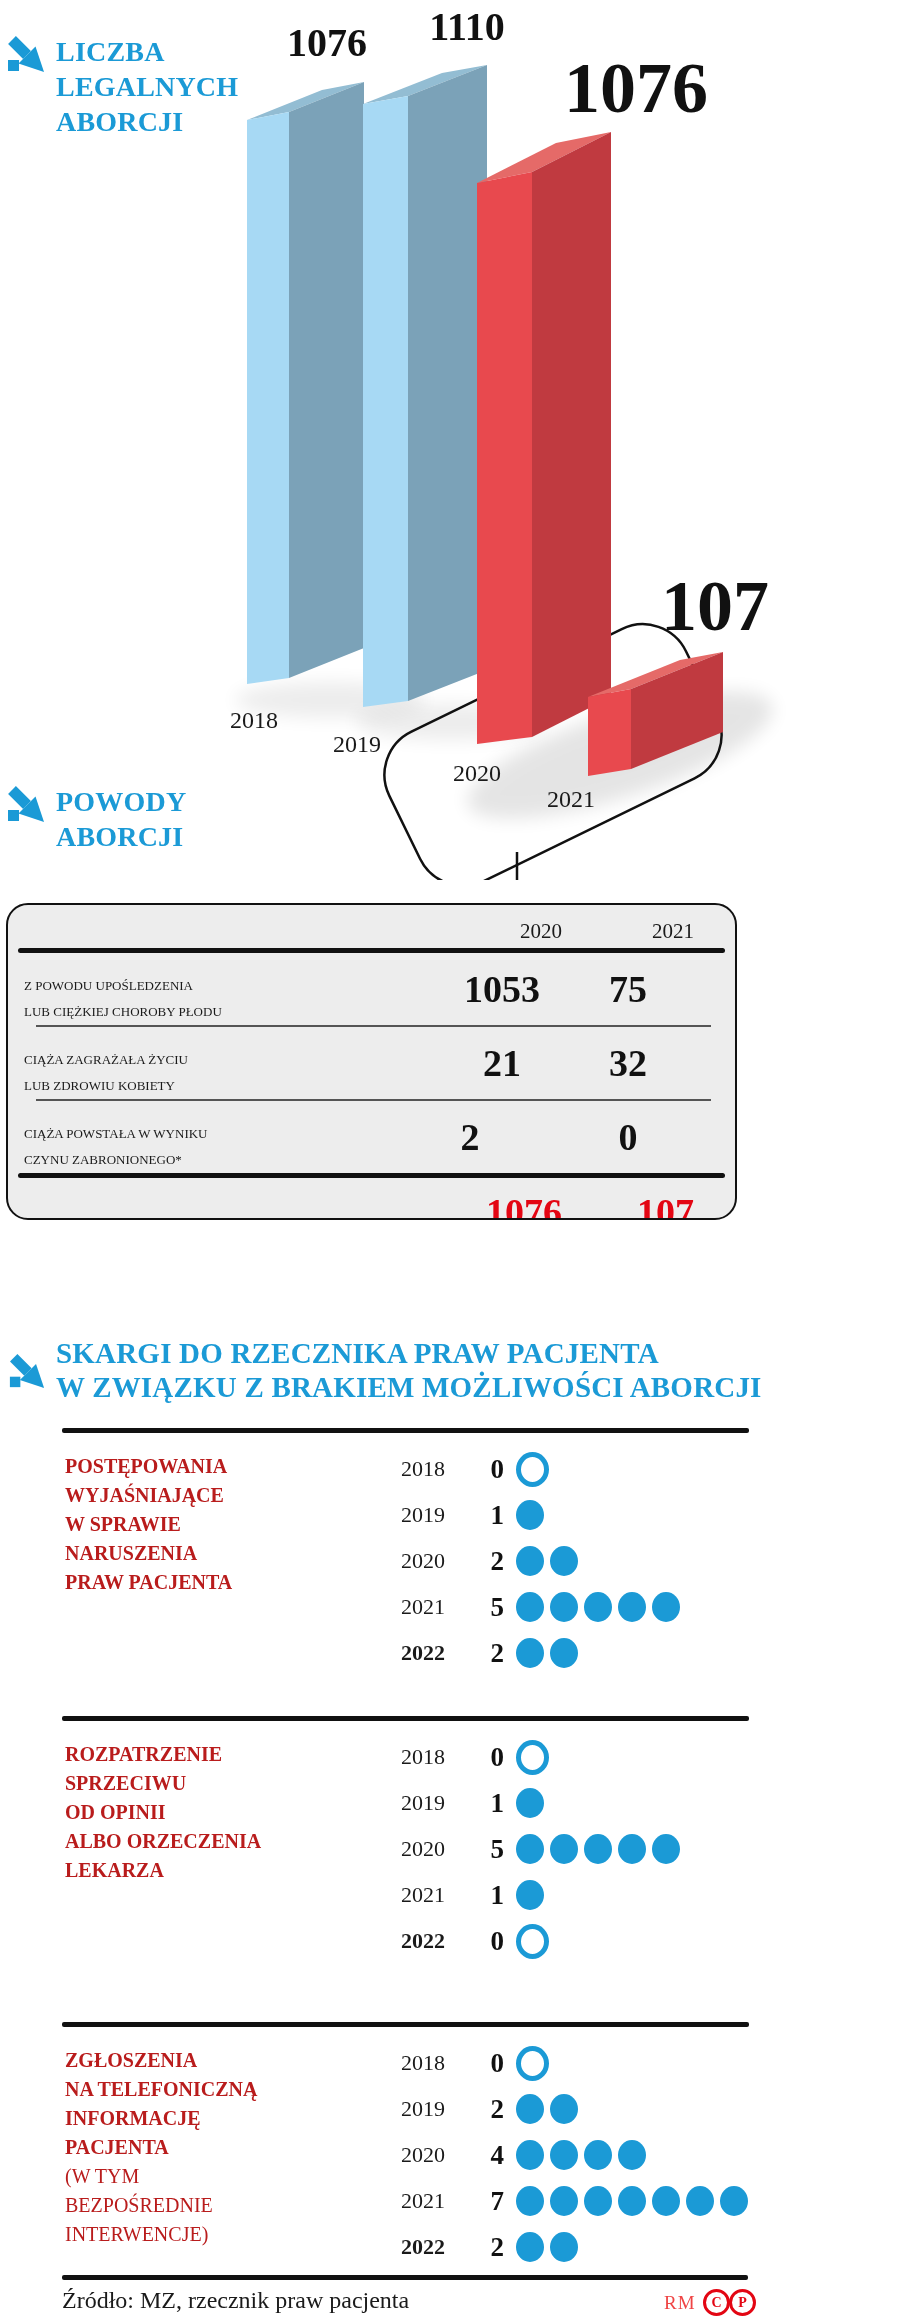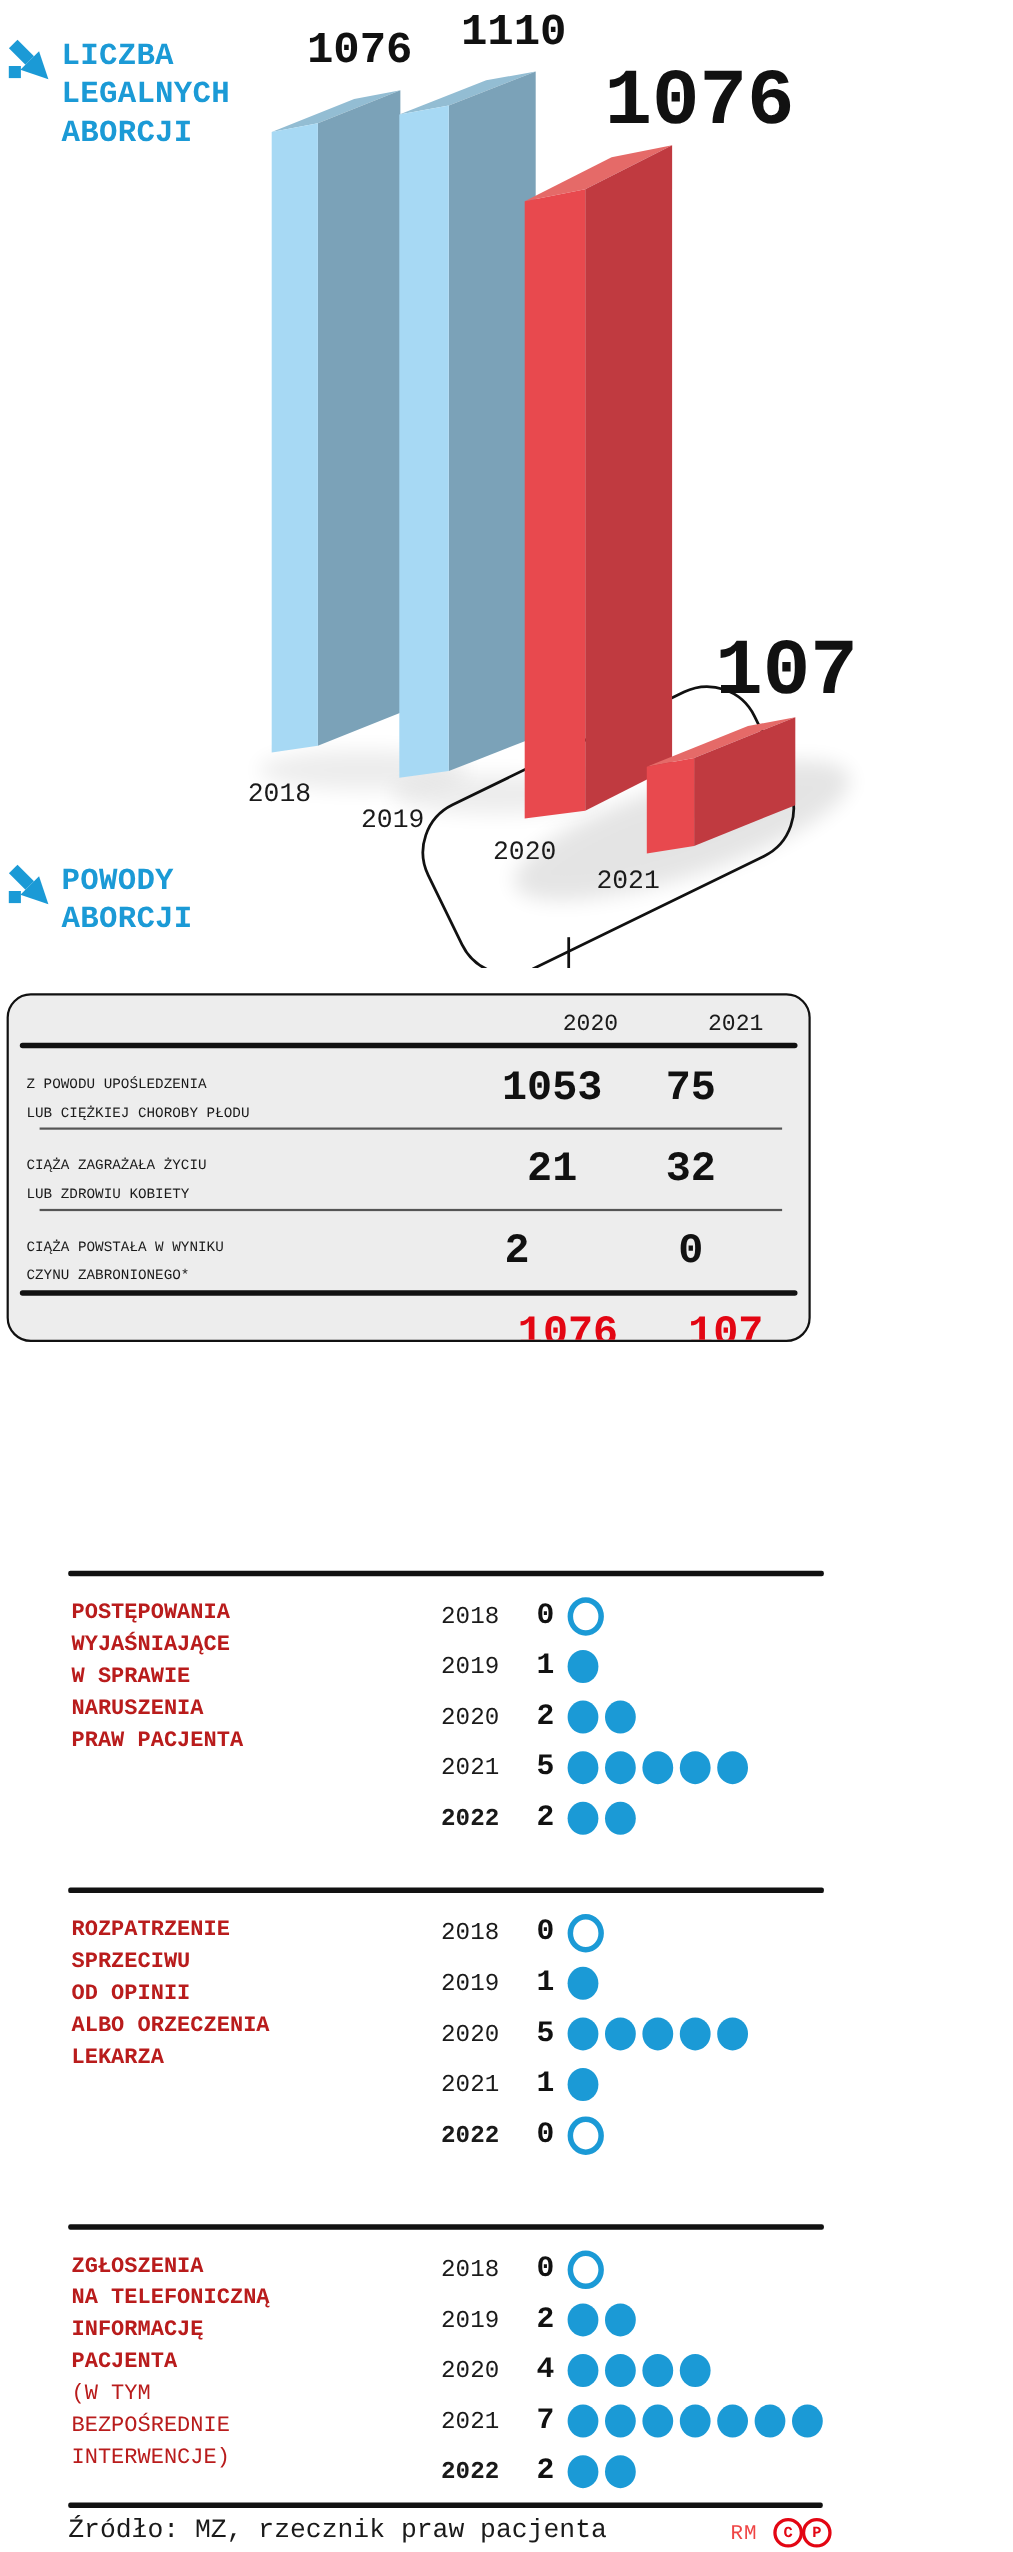--- a/index.html
+++ b/index.html
@@ -1,17 +1,17 @@
 <!DOCTYPE html>
 <html><head>
 <meta charset="utf-8">
 <style>
   html,body{margin:0;padding:0;background:#fff;}
   .canvas{position:relative;width:921px;height:2320px;background:#fff;overflow:hidden;
-          font-family:Liberation Mono, monospace;color:#111;}
+          font-family:Liberation Serif, serif;color:#111;}
   .sec-title{position:absolute;display:flex;gap:10px;align-items:flex-start;}
   .sec-title .ttl{font-weight:bold;color:#1b9ad6;font-size:28px;line-height:35px;
                   white-space:pre-line;letter-spacing:0.2px;}
   .arrow-ic{flex:0 0 auto;}
   
   .reasons-table{position:absolute;left:6px;top:903px;width:727px;height:313px;
                  background:#ededed;border:2px solid #111;border-radius:22px;overflow:hidden;}
   .t-grid{display:grid;grid-template-columns:1fr 120px 132px;padding-right:41px;align-items:center;}
   .t-head{height:43px;}
   .t-head .yr{font-size:21px;text-align:right;color:#1a1a1a;padding-top:10px;}
@@ -159,20 +159,31 @@
     </div>
     <div class="rule-h"></div>
 
     <div class="t-grid t-foot">
       <div class="note"><sup>*</sup> <span>gwałt, kazirodztwo</span></div>
       <div class="tot">1076</div>
       <div class="tot">107</div>
     </div>
   </div>
 
+  <div class="sec-title" style="left:8px;top:1336px;">
+    <svg class="arrow-ic" style="margin-top:16px" width="38" height="38" viewBox="0 0 40 40">
+      <g fill="#1b9ad6">
+        <polygon points="9.9,2.1 24.9,17.1 17.1,24.9 2.1,9.9"></polygon>
+        <polygon points="38,38 29.5,12.5 12.5,29.5"></polygon>
+        <rect x="2" y="26" width="11" height="11"></rect>
+      </g>
+    </svg>
+    <div class="ttl" style="font-size:29px;line-height:34px;">SKARGI DO RZECZNIKA PRAW PACJENTA
+W ZWIĄZKU Z BRAKIEM MOŻLIWOŚCI ABORCJI</div>
+  </div>
 
   <div class="block" style="top:1428px;">
     <div class="rule"></div>
     <div class="blabel">POSTĘPOWANIA
 WYJAŚNIAJĄCE
 W SPRAWIE
 NARUSZENIA
 PRAW PACJENTA</div>
     <div class="rows">
       <div class="brow">

